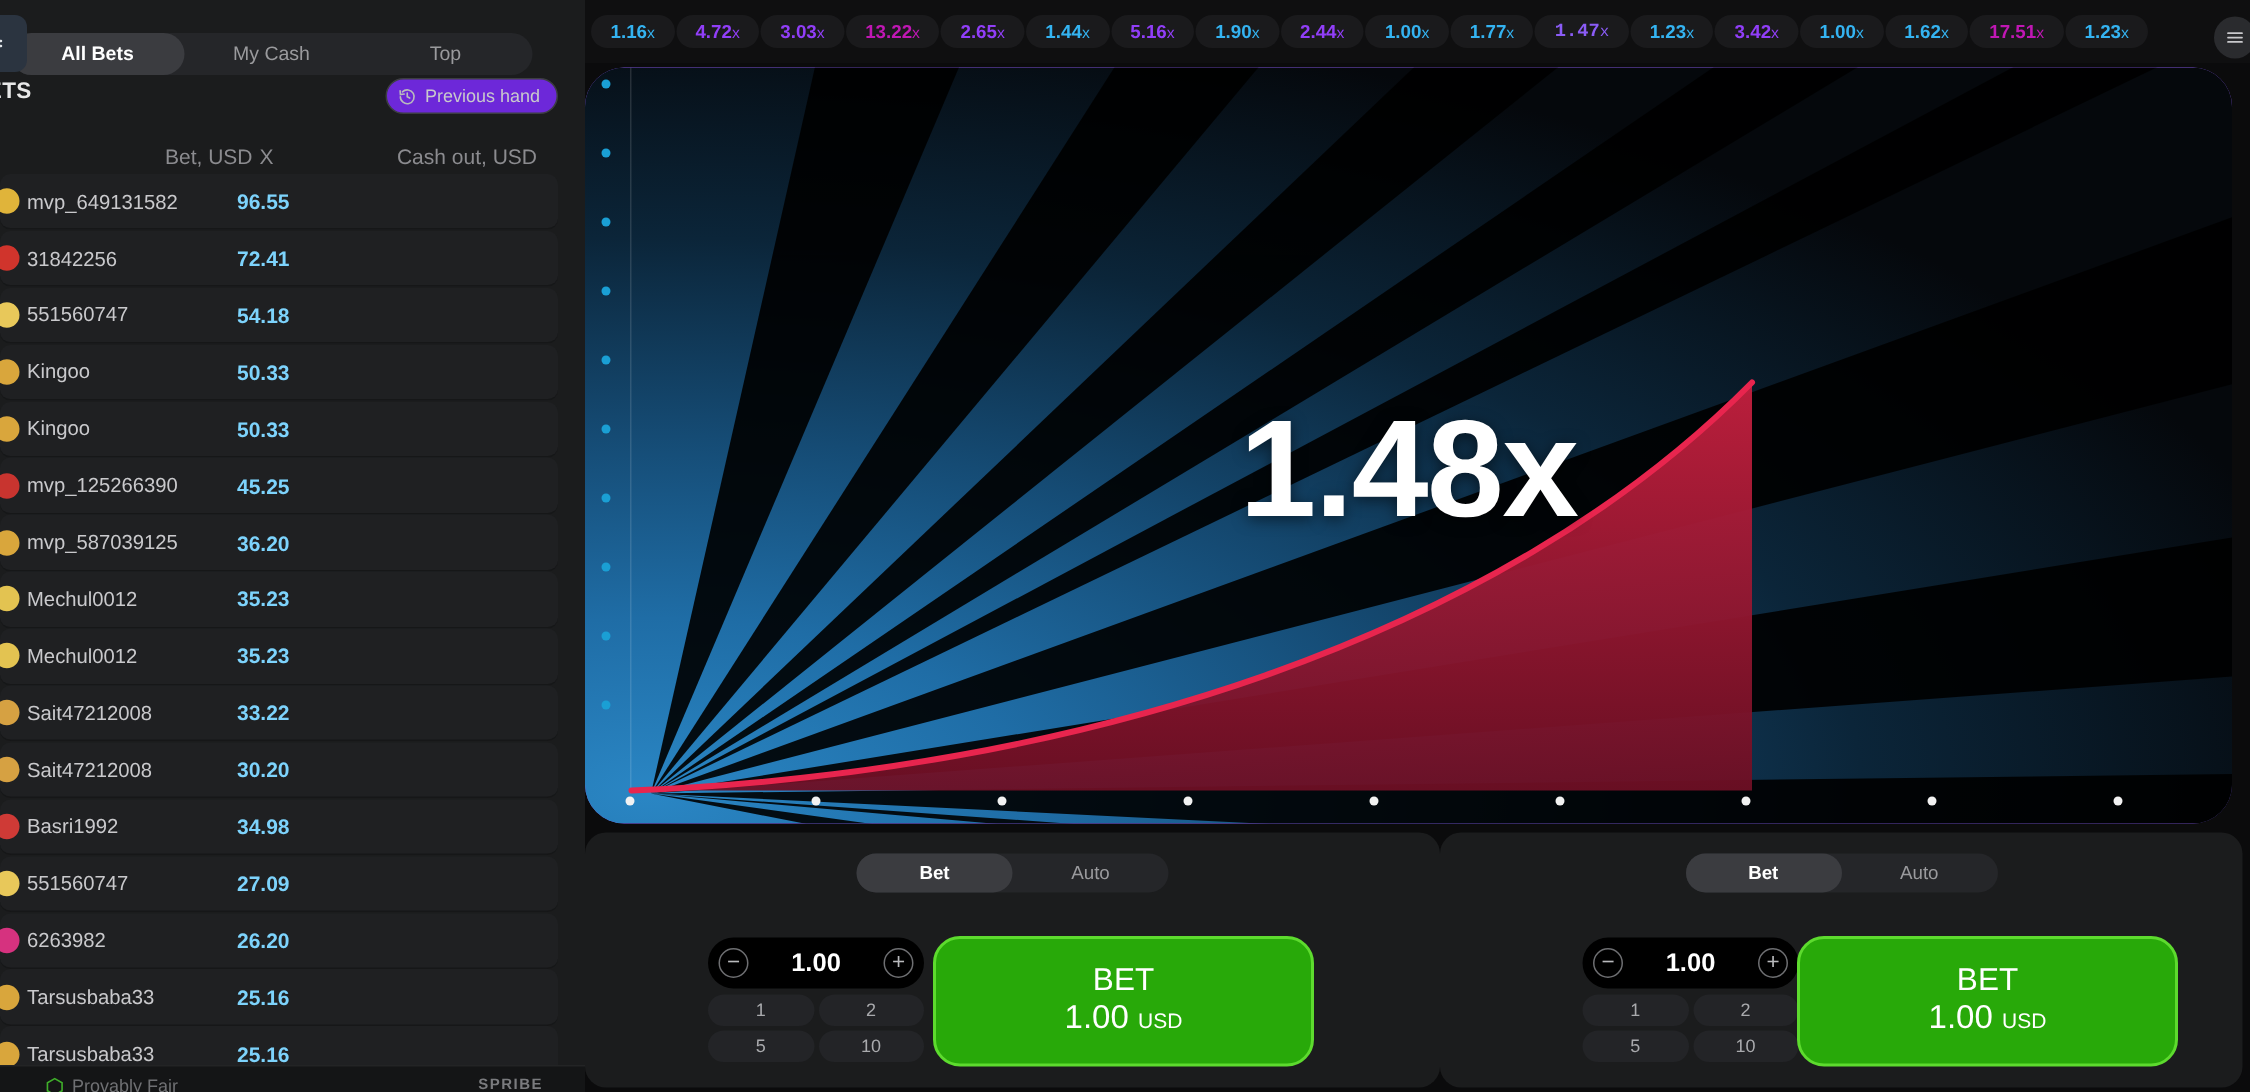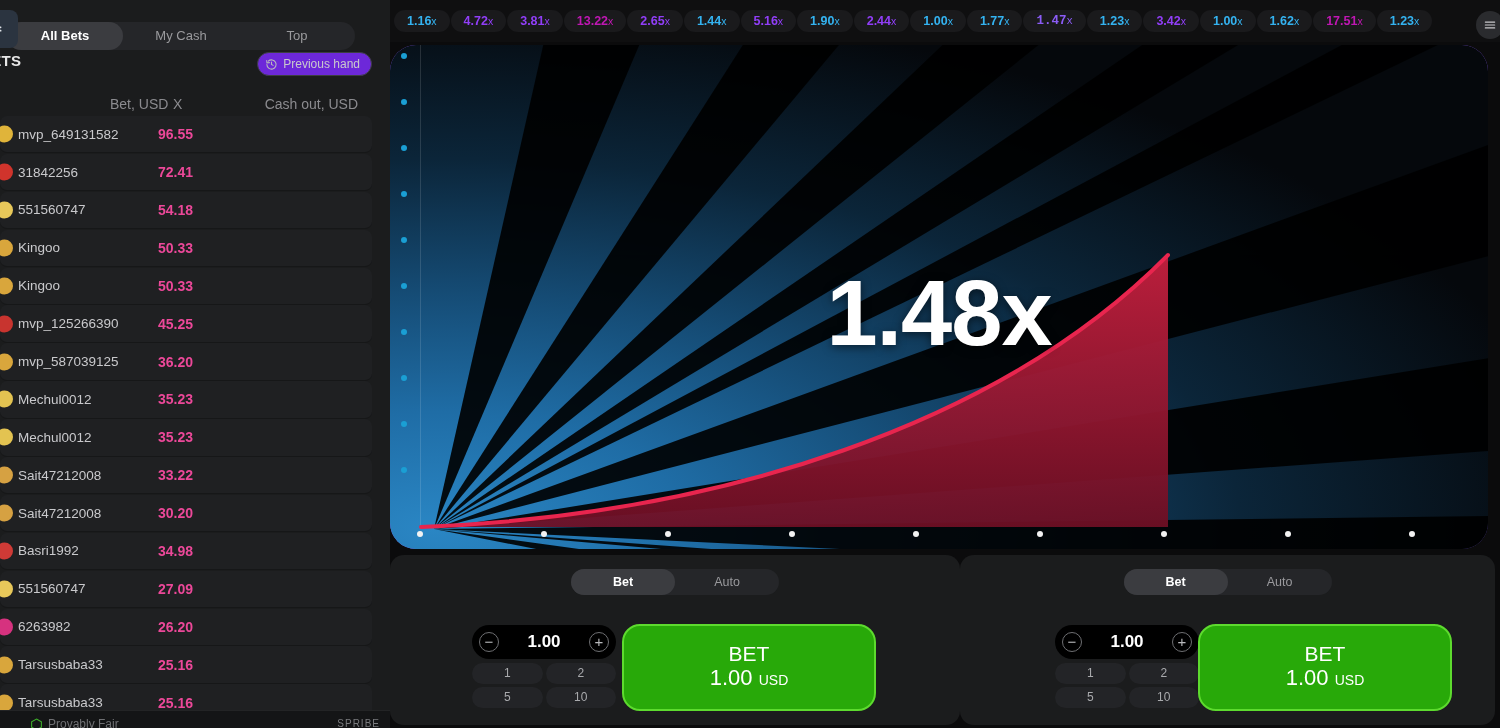--- a/index.html
+++ b/index.html
@@ -90,38 +90,38 @@
     position: absolute; left: -4px; top: 50%; transform: translateY(-50%);
     width: 17px; height: 17px; border-radius: 50%;
     flex: 0 0 17px;
   }
   .bet-user {
     position: absolute; left: 18px;
     font-size: 13.5px; color: #c9c9cc; white-space: nowrap;
   }
   .bet-amount {
     position: absolute; left: 158px;
-    font-size: 14px; color: #ec4899; font-weight: bold;
+    font-size: 14px; color: #7dd3fc; font-weight: bold;
   }
 
   .sb-footer {
     position: absolute; left: 0; bottom: 0; width: 390px; height: 18px;
     background: #141516;
     border-top: 1px solid #232425;
     overflow: hidden;
   }
   .pf {
     position: absolute; left: 30px; top: 6px;
     display: flex; align-items: center; gap: 5px;
     font-size: 12px; color: #6f7073;
   }
   .pf-hex { width: 13px; height: 13px; }
   .spribe {
-    position: absolute; right: 10px; top: 7px;
-    font-size: 10px; font-weight: normal; color: #7a7b7e; letter-spacing: 1px; padding-left: 40px;
+    position: absolute; right: 28px; top: 7px;
+    font-size: 10px; font-weight: bold; color: #7a7b7e; letter-spacing: 1px; padding-left: 40px;
   }
 
   
   #main { position: relative; width: 1110px; height: 728px; flex: 0 0 1110px; background: #0b0b0c; }
 
   
   .hist {
     position: relative; width: 1110px; height: 42px;
     background: #0f0f10;
     display: flex; align-items: center;
@@ -396,21 +396,21 @@
       </div>
       <div class="spribe">SPRIBE</div>
     </div>
   </aside>
 
   <section id="main">
 
     <div class="hist" id="hist">
         <div class="hist-chip" style="color: rgb(52, 179, 241);"><span>1.16</span><span class="xs">x</span></div>
         <div class="hist-chip" style="color: rgb(145, 62, 248);"><span>4.72</span><span class="xs">x</span></div>
-        <div class="hist-chip" style="color: rgb(145, 62, 248);"><span>3.81</span><span class="xs">x</span></div>
+        <div class="hist-chip" style="color: rgb(145, 62, 248);"><span>3.03</span><span class="xs">x</span></div>
         <div class="hist-chip" style="color: rgb(192, 23, 180);"><span>13.22</span><span class="xs">x</span></div>
         <div class="hist-chip" style="color: rgb(145, 62, 248);"><span>2.65</span><span class="xs">x</span></div>
         <div class="hist-chip" style="color: rgb(52, 179, 241);"><span>1.44</span><span class="xs">x</span></div>
         <div class="hist-chip" style="color: rgb(145, 62, 248);"><span>5.16</span><span class="xs">x</span></div>
         <div class="hist-chip" style="color: rgb(52, 179, 241);"><span>1.90</span><span class="xs">x</span></div>
         <div class="hist-chip" style="color: rgb(145, 62, 248);"><span>2.44</span><span class="xs">x</span></div>
         <div class="hist-chip" style="color: rgb(52, 179, 241);"><span>1.00</span><span class="xs">x</span></div>
         <div class="hist-chip" style="color: rgb(52, 179, 241);"><span>1.77</span><span class="xs">x</span></div>
         <div class="hist-chip" style="color: #8b5cf6; font-family: Liberation Mono, monospace;"><span>1.47</span><span class="xs">x</span></div>
         <div class="hist-chip" style="color: rgb(52, 179, 241);"><span>1.23</span><span class="xs">x</span></div>

